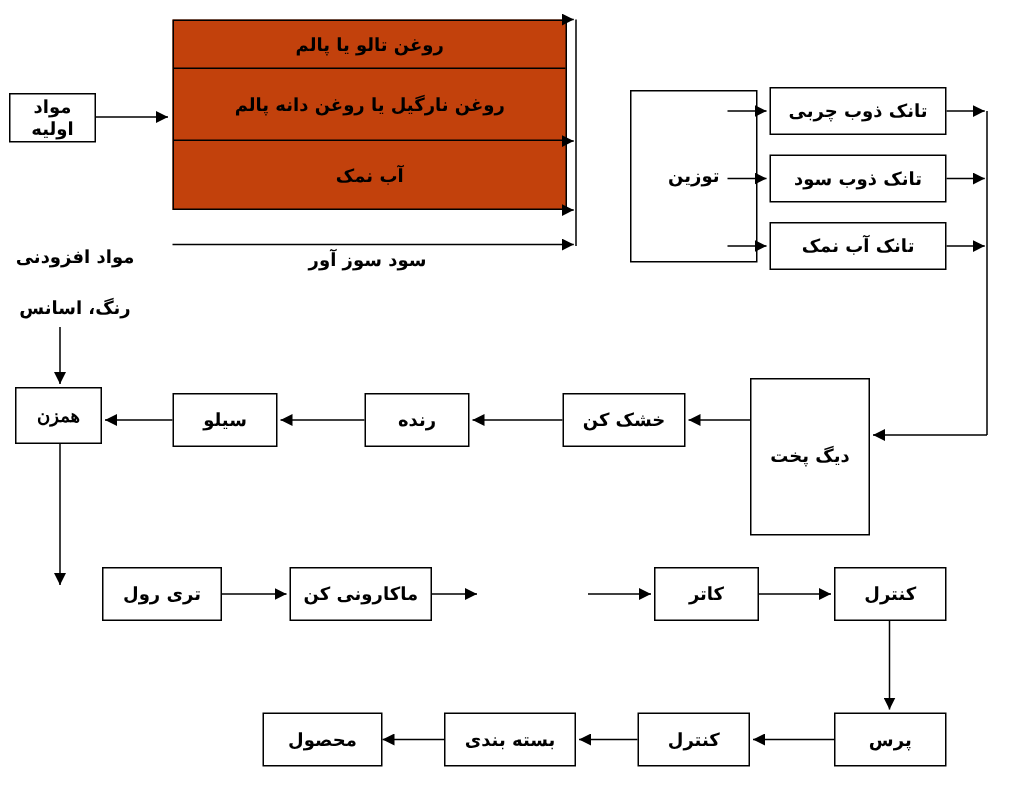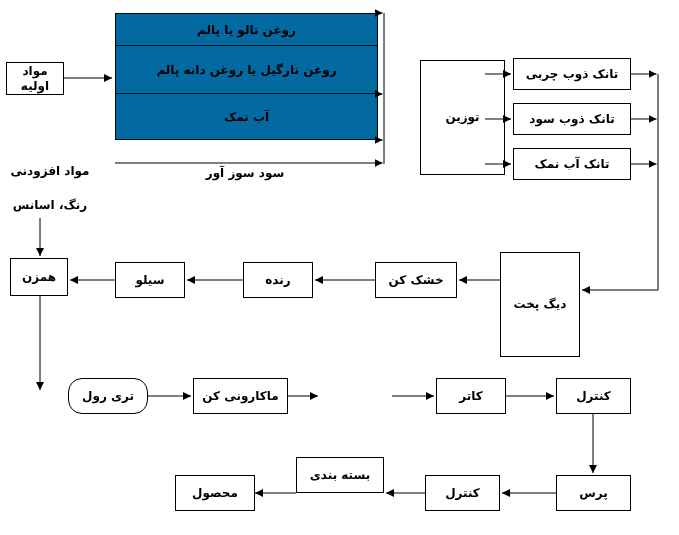--- a/index.html
+++ b/index.html
@@ -8,21 +8,21 @@
     position:relative; width:679px; height:535px; background:#ffffff;
     font-family:"DejaVu Sans", sans-serif; color:#000; overflow:hidden;
   }
   .node {
     position:absolute; border:1px solid #000; background:#fff;
     display:flex; align-items:center; justify-content:center;
     text-align:center; font-size:12px; font-weight:bold;
     direction:rtl; line-height:1.25; padding:1px 3px;
   }
   .groupbox {
-    position:absolute; border:1px solid #000; background:#0369a1;
+    position:absolute; border:1px solid #000; background:#c2410c;
     display:flex; flex-direction:column;
   }
   .groupbox .row {
     display:flex; align-items:center; justify-content:center;
     font-size:12px; font-weight:bold; direction:rtl; text-align:center;
   }
   .groupbox .row.divided { border-bottom:1px solid #000; }
   .floating-label {
     position:absolute; font-size:12px; font-weight:bold;
     direction:rtl; text-align:center; color:#000;
@@ -50,33 +50,33 @@
   <div class="node" style="left:408px; top:60px; width:85px; height:115px;margin-left:12px;">توزین</div>
 
   <div class="node" style="left:513px; top:58px; width:118px; height:32px;">تانک ذوب چربی</div>
   <div class="node" style="left:513px; top:103px; width:118px; height:32px;">تانک ذوب سود</div>
   <div class="node" style="left:513px; top:148px; width:118px; height:32px;">تانک آب نمک</div>
 
   <div class="node" style="left:500px; top:228px; width:80px; height:105px;margin-top:24px;">دیگ پخت</div>
   <div class="node" style="left:375px; top:262px; width:82px; height:36px;">خشک کن</div>
   <div class="node" style="left:243px; top:262px; width:70px; height:36px;">رنده</div>
   <div class="node" style="left:115px; top:262px; width:70px; height:36px;">سیلو</div>
-  <div class="node" style="left:10px; top:258px; width:58px; height:38px;">همزن</div>
+  <div class="node" style="left:10px; top:258px; width:58px; height:38px;font-family:Liberation Serif, serif;">همزن</div>
 
   <div class="floating-label" style="left:2px; top:164px; width:96px;">مواد افزودنی</div>
   <div class="floating-label" style="left:2px; top:198px; width:96px;">رنگ، اسانس</div>
 
-  <div class="node" style="left:68px; top:378px; width:80px; height:36px;border-radius:14px;">تری رول</div>
+  <div class="node" style="left:68px; top:378px; width:80px; height:36px;">تری رول</div>
   <div class="node" style="left:193px; top:378px; width:95px; height:36px;">ماکارونی کن</div>
   <div class="node" style="left:436px; top:378px; width:70px; height:36px;">کاتر</div>
   <div class="node" style="left:556px; top:378px; width:75px; height:36px;">کنترل</div>
 
   <div class="node" style="left:556px; top:475px; width:75px; height:36px;">پرس</div>
   <div class="node" style="left:425px; top:475px; width:75px; height:36px;">کنترل</div>
-  <div class="node" style="left:296px; top:457px; width:88px; height:36px;">بسته بندی</div>
+  <div class="node" style="left:296px; top:475px; width:88px; height:36px;">بسته بندی</div>
   <div class="node" style="left:175px; top:475px; width:80px; height:36px;">محصول</div>
 
   <svg class="connectors" viewBox="0 0 679 535" xmlns="http://www.w3.org/2000/svg">
     <defs>
       <marker id="arr" viewBox="0 0 10 10" refX="10" refY="5" markerWidth="8" markerHeight="8" orient="auto">
         <path d="M0,0 L10,5 L0,10 Z" fill="#000"></path>
       </marker>
     </defs>
     <g stroke="#000" stroke-width="1" fill="none">
 

